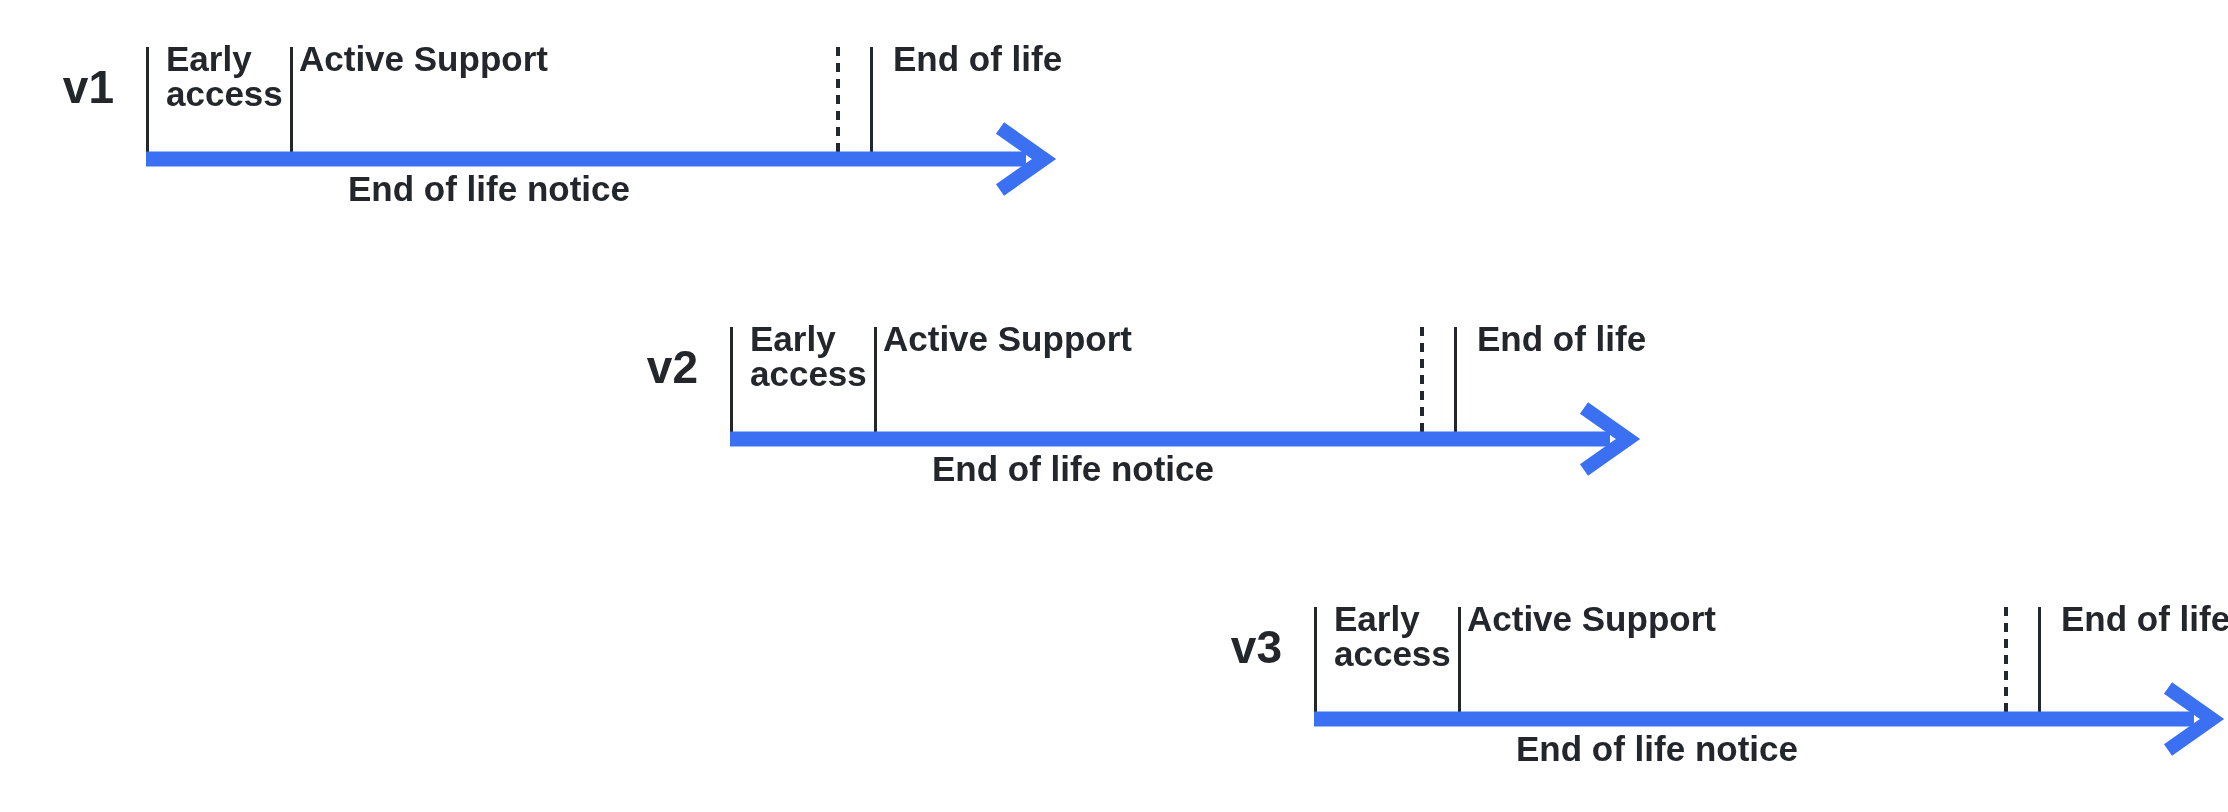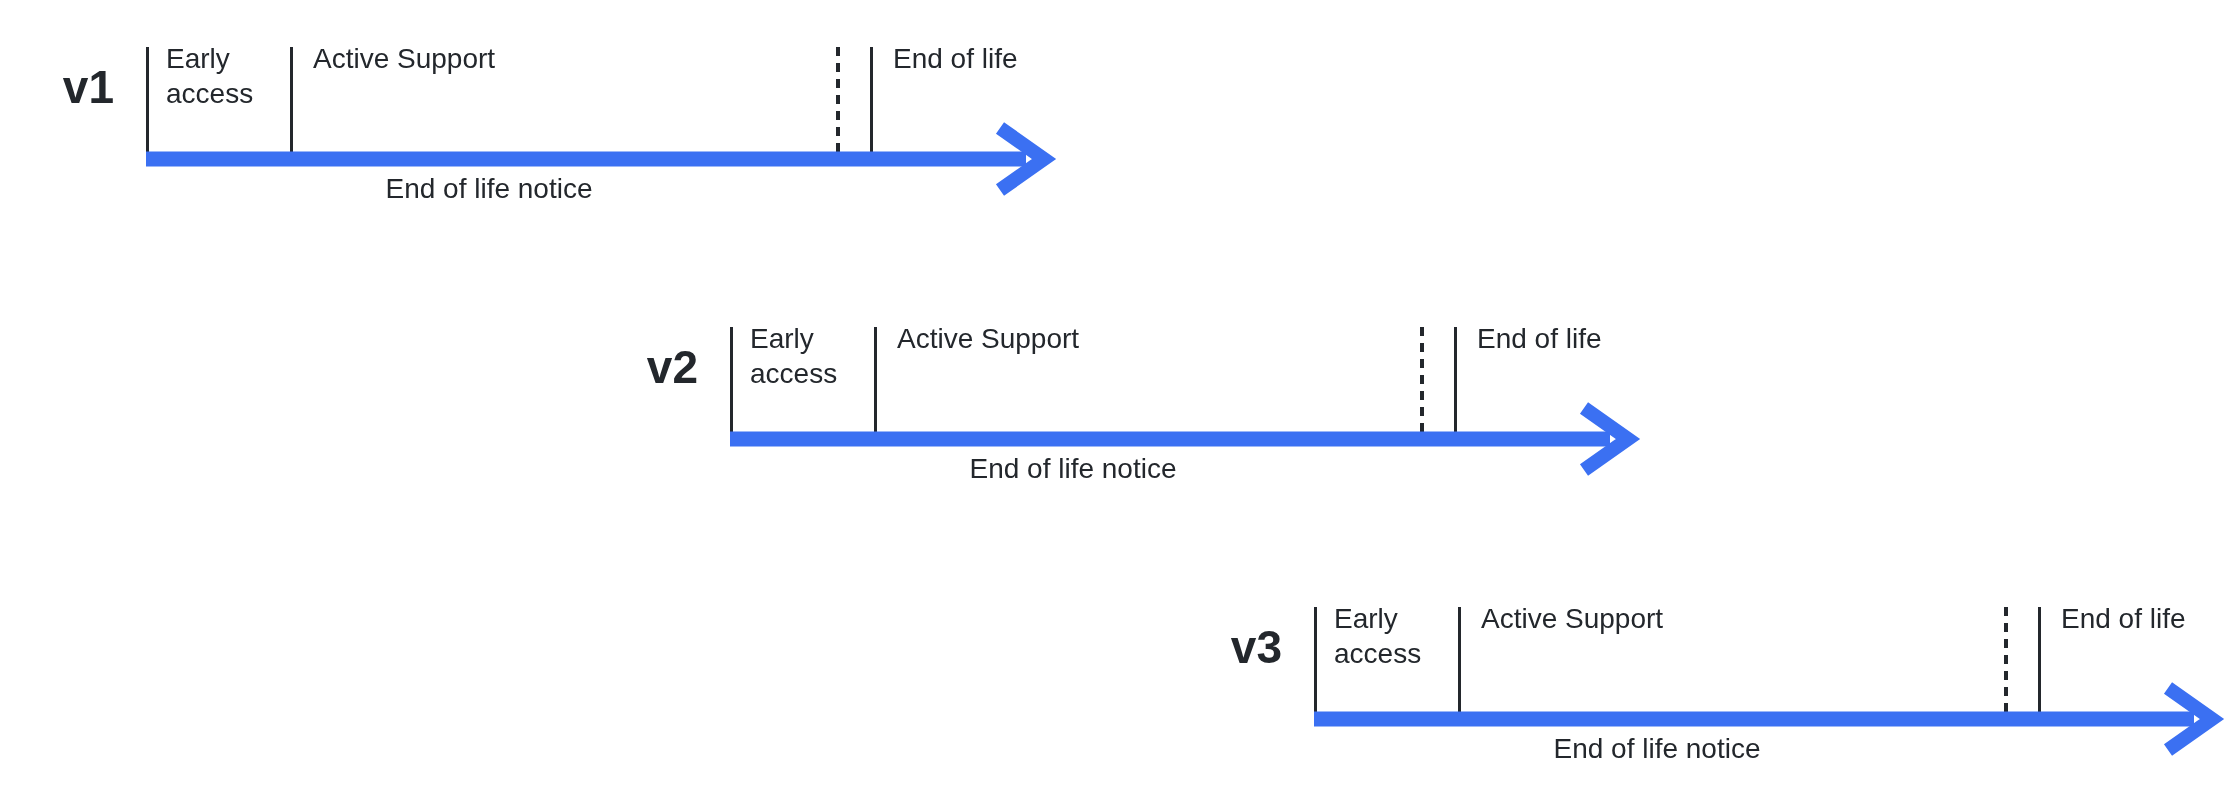--- a/index.html
+++ b/index.html
@@ -32,27 +32,27 @@
     top: 17px;
     width: 148px;
     text-align: right;
     font-size: 46px;
     line-height: 46px;
     font-weight: 700;
     color: var(--ink, #23272c);
   }
   .label {
     position: absolute;
-    font-size: 28px;
+    font-size: 35px;
     line-height: 35px;
-    font-weight: 400;
+    font-weight: 700;
     color: var(--ink, #23272c);
   }
   .early  { left: 20px;  top: -6px; width: 118px; }
-  .active { left: 167px; top: -6px; white-space: nowrap; text-align: right; }
+  .active { left: 153px; top: -6px; white-space: nowrap; text-align: right; }
   .eol    { left: 747px; top: -6px; white-space: nowrap; }
   .notice { left: 0;     top: 124px; width: 686px; text-align: center; }
 
   .tick {
     position: absolute;
     top: 0;
     width: 3px;
     height: 105px;
     background: var(--ink, #23272c);
   }

